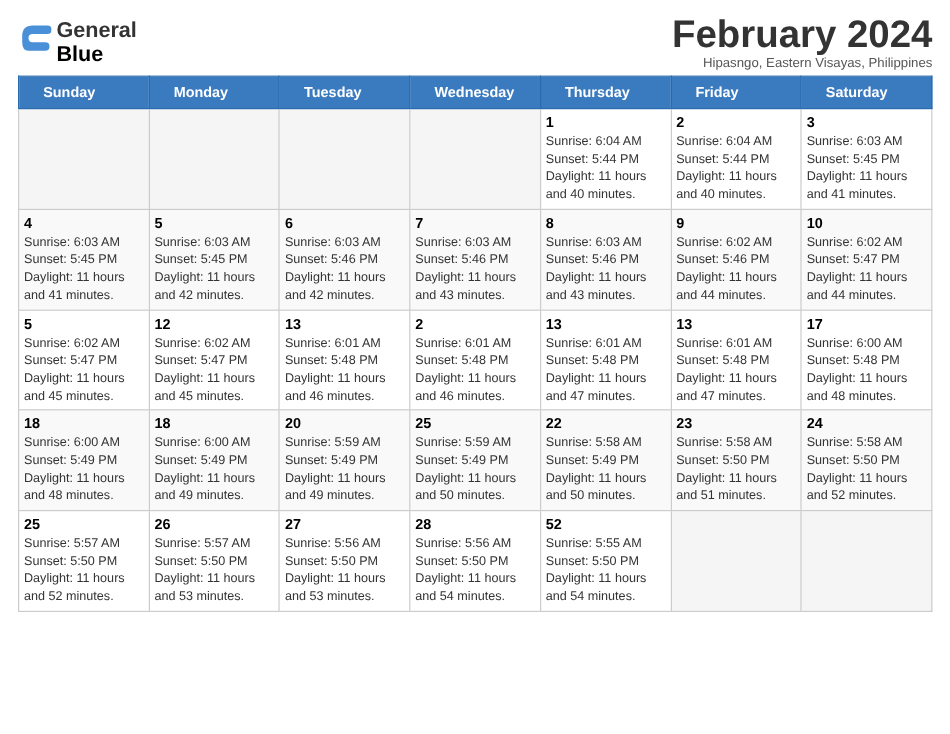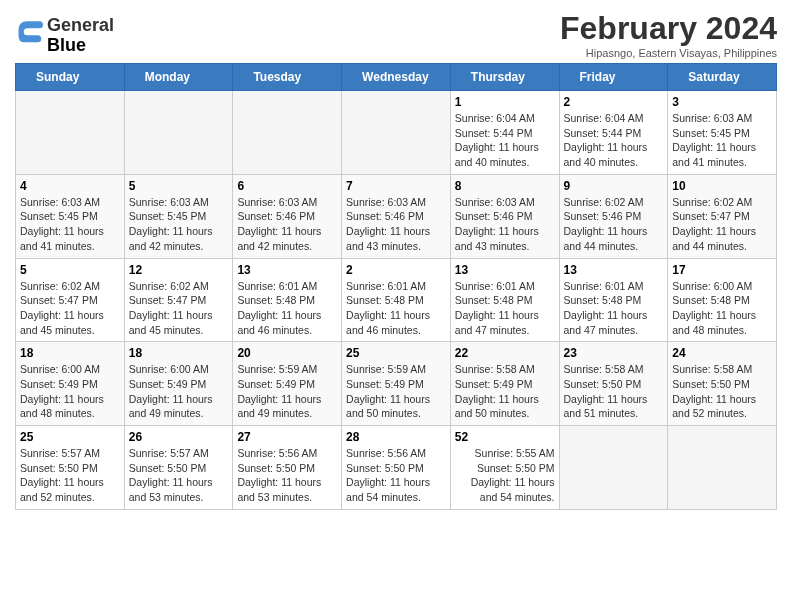--- a/index.html
+++ b/index.html
@@ -317,21 +317,21 @@
         </td>
         <td>
           <div class="day-num">28</div>
           <div class="day-info" style="white-space: pre-line;">Sunrise: 5:56 AM
 Sunset: 5:50 PM
 Daylight: 11 hours
 and 54 minutes.</div>
         </td>
         <td>
           <div class="day-num">52</div>
-          <div class="day-info" style="white-space: pre-line; text-align: right;">Sunrise: 5:55 AM
+          <div class="day-info" style="white-space: pre-line;">Sunrise: 5:55 AM
 Sunset: 5:50 PM
 Daylight: 11 hours
 and 54 minutes.</div>
         </td>
         <td class="empty-cell"></td>
         <td class="empty-cell"></td>
       </tr>
     </tbody>
 </table>
 

